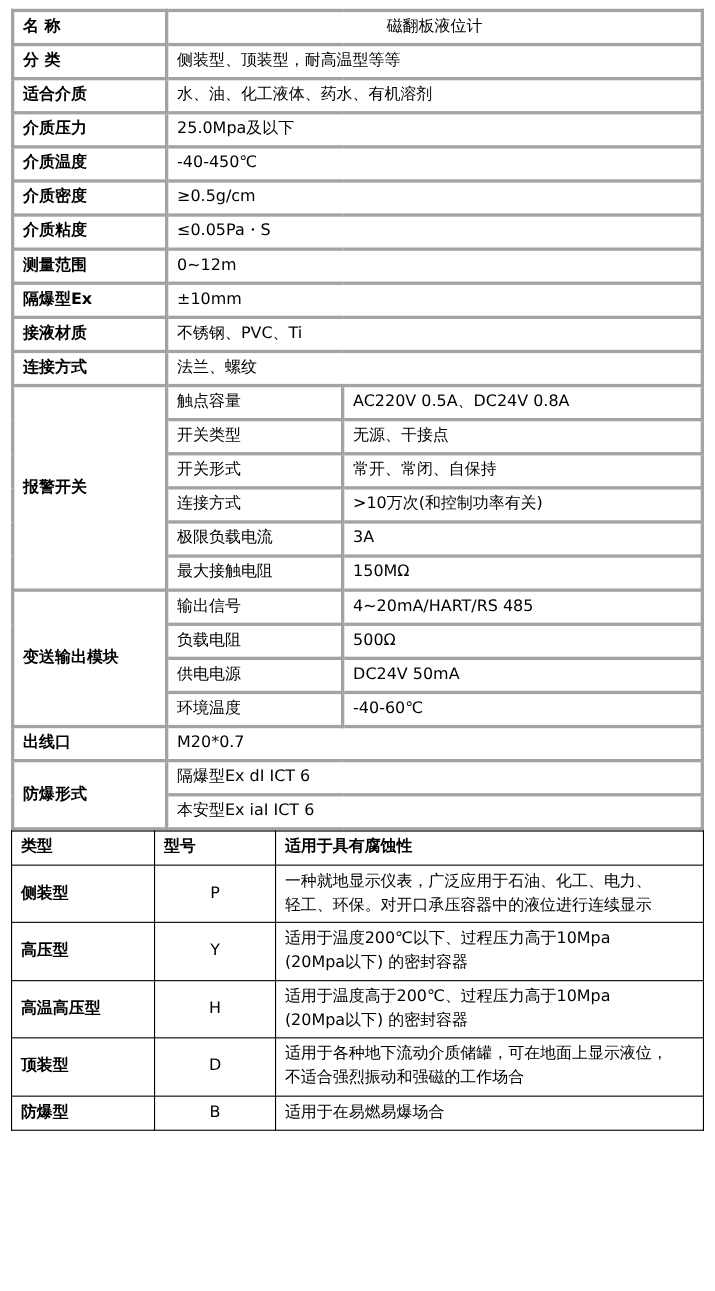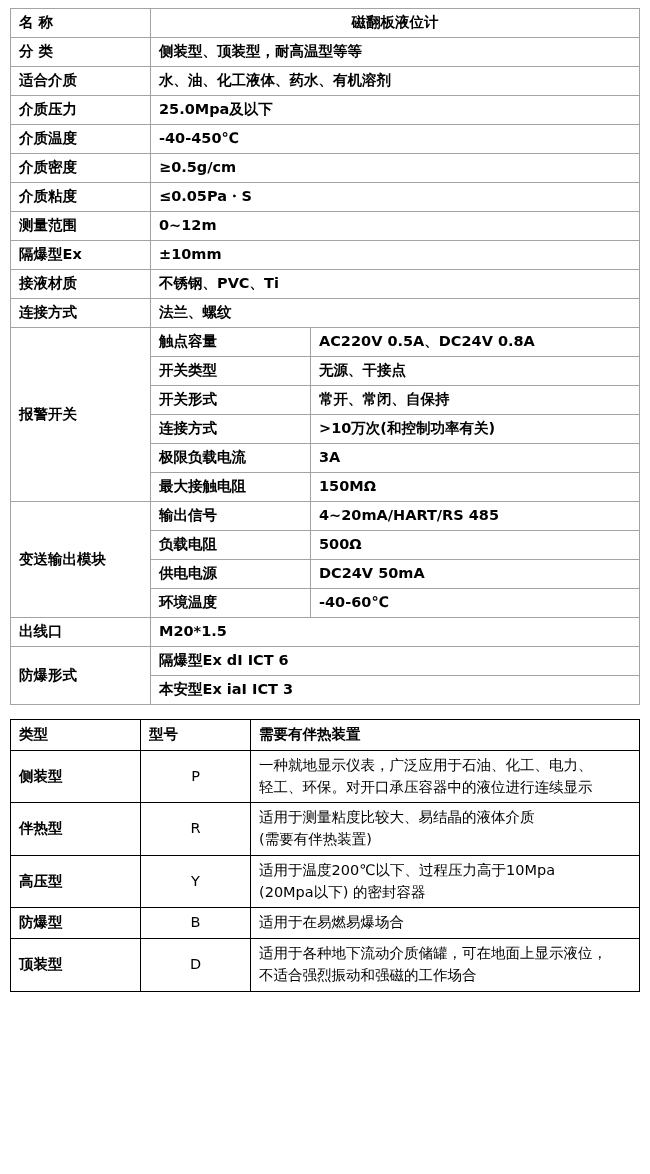--- a/index.html
+++ b/index.html
@@ -16,43 +16,43 @@
     width: 650px;
     box-sizing: border-box;
     padding: 8px 10px 10px 10px;
   }
   table.spec {
     border-collapse: collapse;
     width: 630px;
     table-layout: fixed;
   }
   table.spec td {
-    border: 1px solid #a3a3a3;
+    border: 3px solid #a3a3a3;
     padding: 0 8px;
     font-size: 14.5px;
     line-height: 1.35;
     vertical-align: middle;
     height: 28px;
   }
   td.label {
     font-weight: bold;
     text-align: left;
   }
   td.val {
-    font-weight: bold;
+    font-weight: normal;
   }
   .title-cell {
     text-align: center;
     font-weight: bold;
   }
   table.types {
     border-collapse: collapse;
     width: 630px;
     table-layout: fixed;
-    margin-top: 14px;
+    margin-top: 0;
   }
   table.types td {
     border: 1px solid #000000;
     padding: 4px 8px;
     font-size: 14.5px;
     line-height: 1.5;
     vertical-align: middle;
   }
   table.types td.th {
     font-weight: bold;
@@ -167,88 +167,88 @@
         <td class="val">供电电源</td>
         <td class="val">DC24V   50mA</td>
       </tr>
       <tr>
         <td class="val">环境温度</td>
         <td class="val">-40-60℃</td>
       </tr>
 
       <tr>
         <td class="label">出线口</td>
-        <td class="val" colspan="2">M20*1.5</td>
+        <td class="val" colspan="2">M20*0.7</td>
       </tr>
 
       <tr>
         <td class="label" rowspan="2">防爆形式</td>
         <td class="val" colspan="2">隔爆型Ex dI ICT 6</td>
       </tr>
       <tr>
-        <td class="val" colspan="2">本安型Ex iaI ICT 3</td>
+        <td class="val" colspan="2">本安型Ex iaI ICT 6</td>
       </tr>
     </tbody>
   </table>
 
   <table class="types">
     <colgroup>
       <col style="width:130px">
       <col style="width:110px">
       <col>
     </colgroup>
     <tbody>
       <tr>
         <td class="th">类型</td>
         <td class="th">型号</td>
-        <td class="th">需要有伴热装置</td>
+        <td class="th">适用于具有腐蚀性</td>
       </tr>
 
       <tr>
         <td class="typename">侧装型</td>
         <td class="model">P</td>
         <td>
           <span class="desc-line">一种就地显示仪表，广泛应用于石油、化工、电力、</span>
           <span class="desc-line">轻工、环保。对开口承压容器中的液位进行连续显示</span>
         </td>
       </tr>
 
 
-      <tr>
-        <td class="typename">伴热型</td>
-        <td class="model">R</td>
-        <td>
-          <span class="desc-line">适用于测量粘度比较大、易结晶的液体介质</span>
-          <span class="desc-line">(需要有伴热装置)</span>
-        </td>
-      </tr>
 
 
       <tr>
         <td class="typename">高压型</td>
         <td class="model">Y</td>
         <td>
           <span class="desc-line">适用于温度200℃以下、过程压力高于10Mpa</span>
           <span class="desc-line">(20Mpa以下) 的密封容器</span>
         </td>
       </tr>
 
+      <tr>
+        <td class="typename">高温高压型</td>
+        <td class="model">H</td>
+        <td>
+          <span class="desc-line">适用于温度高于200℃、过程压力高于10Mpa</span>
+          <span class="desc-line">(20Mpa以下) 的密封容器</span>
+        </td>
+      </tr>
+
+      <tr>
+        <td class="typename">顶装型</td>
+        <td class="model">D</td>
+        <td>
+          <span class="desc-line">适用于各种地下流动介质储罐，可在地面上显示液位，</span>
+          <span class="desc-line">不适合强烈振动和强磁的工作场合</span>
+        </td>
+      </tr>
 
       <tr>
         <td class="typename">防爆型</td>
         <td class="model">B</td>
         <td>
           <span class="desc-line">适用于在易燃易爆场合</span>
         </td>
       </tr>
-
-      <tr>
-        <td class="typename">顶装型</td>
-        <td class="model">D</td>
-        <td>
-          <span class="desc-line">适用于各种地下流动介质储罐，可在地面上显示液位，</span>
-          <span class="desc-line">不适合强烈振动和强磁的工作场合</span>
-        </td>
-      </tr>
     </tbody>
   </table>
 
 </div>
 
 </body></html>

